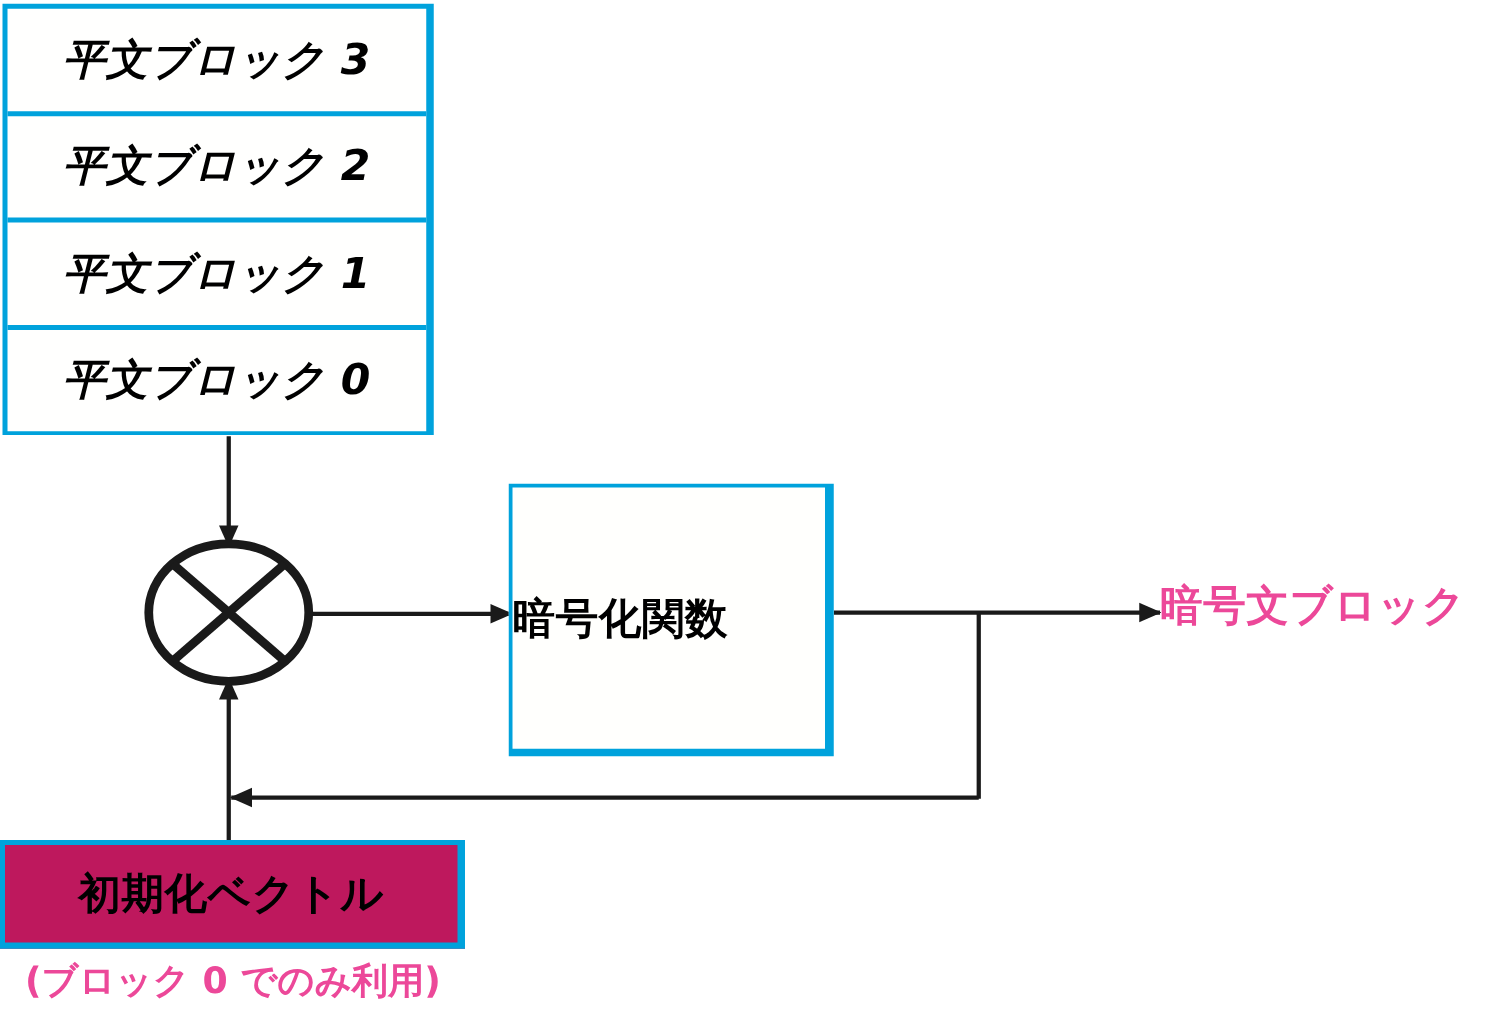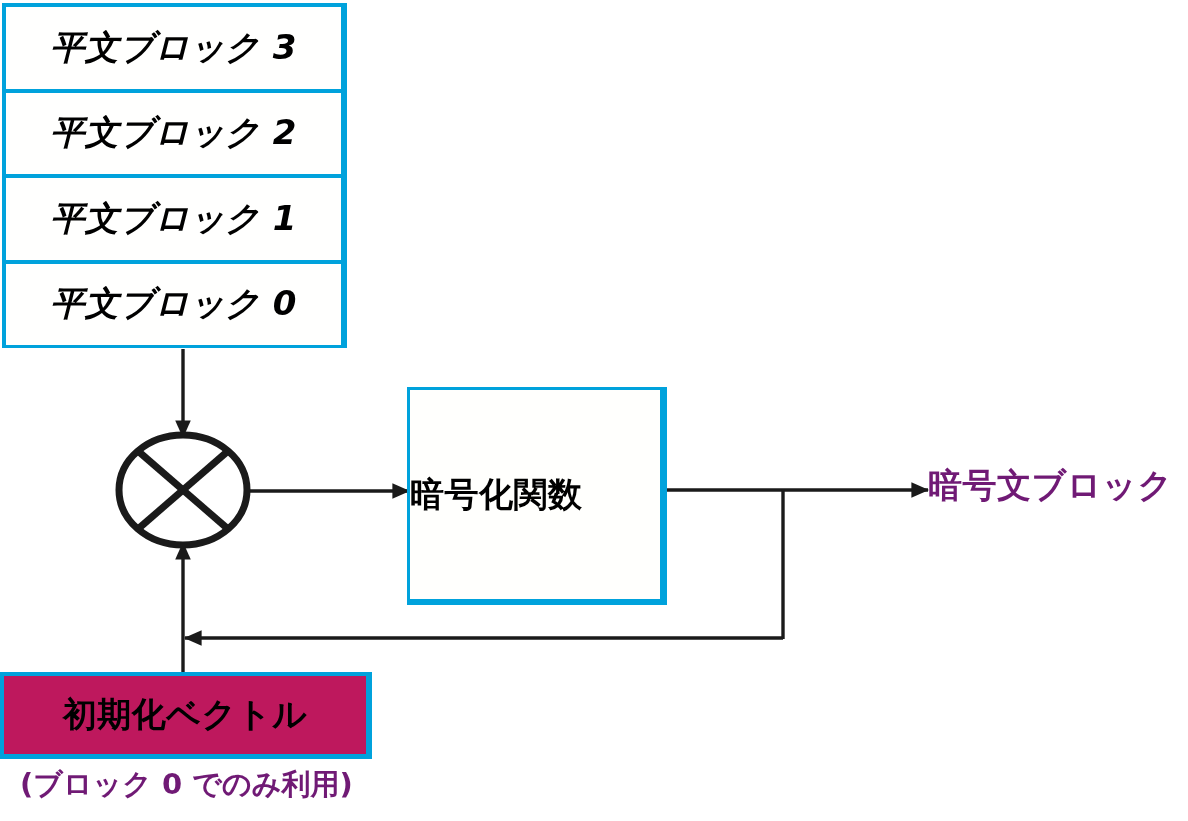--- a/index.html
+++ b/index.html
@@ -18,21 +18,21 @@
   svg.layer {
     position: absolute;
     left: 0;
     top: 0;
     width: 1188px;
     height: 821px;
   }
   .txt {
     position: absolute;
     font-weight: bold;
-    color: #701a75;
+    color: #ec4899;
     white-space: nowrap;
     line-height: 1;
   }
 
   
   #plain-stack {
     position: absolute;
     left: 2px;
     top: 3px;
     width: 345px;

